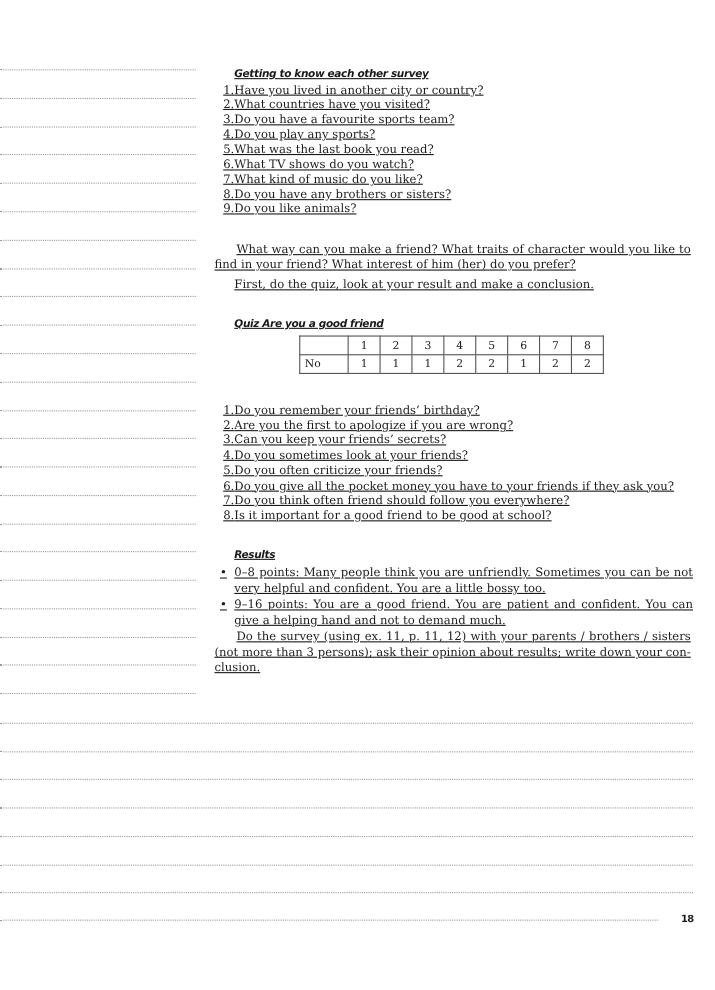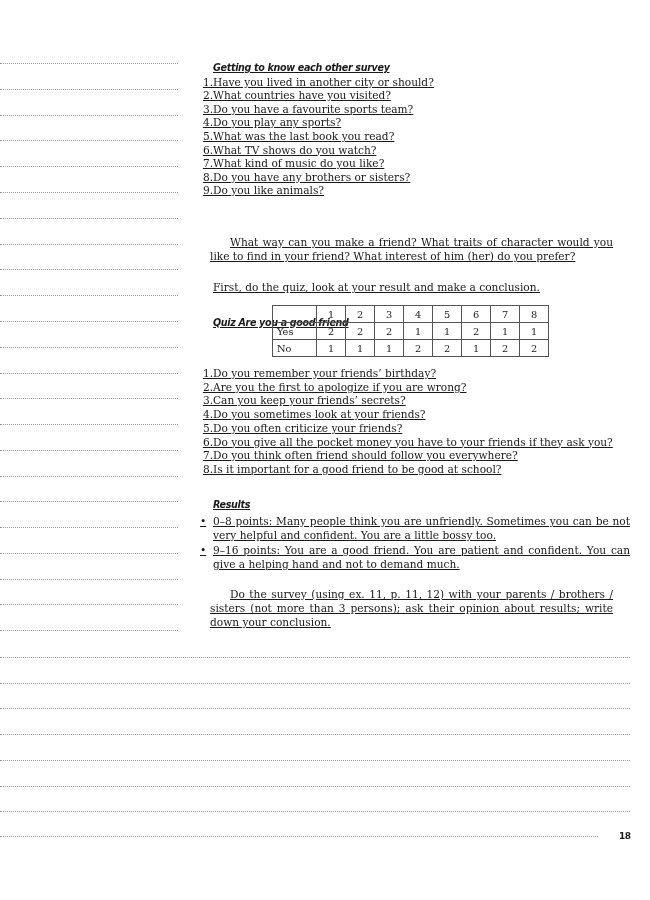--- a/index.html
+++ b/index.html
@@ -49,21 +49,21 @@
   .ol .num {
     display: inline-block;
     width: 20px;
     text-align: right;
     padding-right: 0px;
     box-sizing: border-box;
   }
   .para {
     text-indent: 20px;
     text-align: justify;
-    margin: 17px;
+    margin: 2px;
   }
   .para-noind {
     padding-left: 20px;
     margin: 0;
   }
   .table-wrap {
     position: absolute;
     left: 272px;
     top: 305px;
   }
@@ -153,21 +153,21 @@
   <div class="dotline full-line" style="top:786px"></div>
   <div class="dotline full-line" style="top:811px"></div>
   <div class="dotline last-line" style="top:836px"></div>
 </div>
 
 <div class="abs" style="left:193px; top:61px; width:437px; font-size:10.6px; line-height:13.6px;">
   <div class="sans-italic indent">Getting to know each other survey</div>
   <ol class="ol" style="margin-top:1px;">
     <li>
         <span class="num">1.</span>
-        <span>Have you lived in another city or should?</span>
+        <span>Have you lived in another city or country?</span>
       </li>
     <li>
         <span class="num">2.</span>
         <span>What countries have you visited?</span>
       </li>
     <li>
         <span class="num">3.</span>
         <span>Do you have a favourite sports team?</span>
       </li>
     <li>
@@ -211,31 +211,20 @@
       <td>1</td>
       <td>2</td>
       <td>3</td>
       <td>4</td>
       <td>5</td>
       <td>6</td>
       <td>7</td>
       <td>8</td>
     </tr>
     <tr>
-      <td class="rowhead">Yes</td>
-      <td>2</td>
-      <td>2</td>
-      <td>2</td>
-      <td>1</td>
-      <td>1</td>
-      <td>2</td>
-      <td>1</td>
-      <td>1</td>
-    </tr>
-    <tr>
       <td class="rowhead">No</td>
       <td>1</td>
       <td>1</td>
       <td>1</td>
       <td>2</td>
       <td>2</td>
       <td>1</td>
       <td>2</td>
       <td>2</td>
     </tr>

